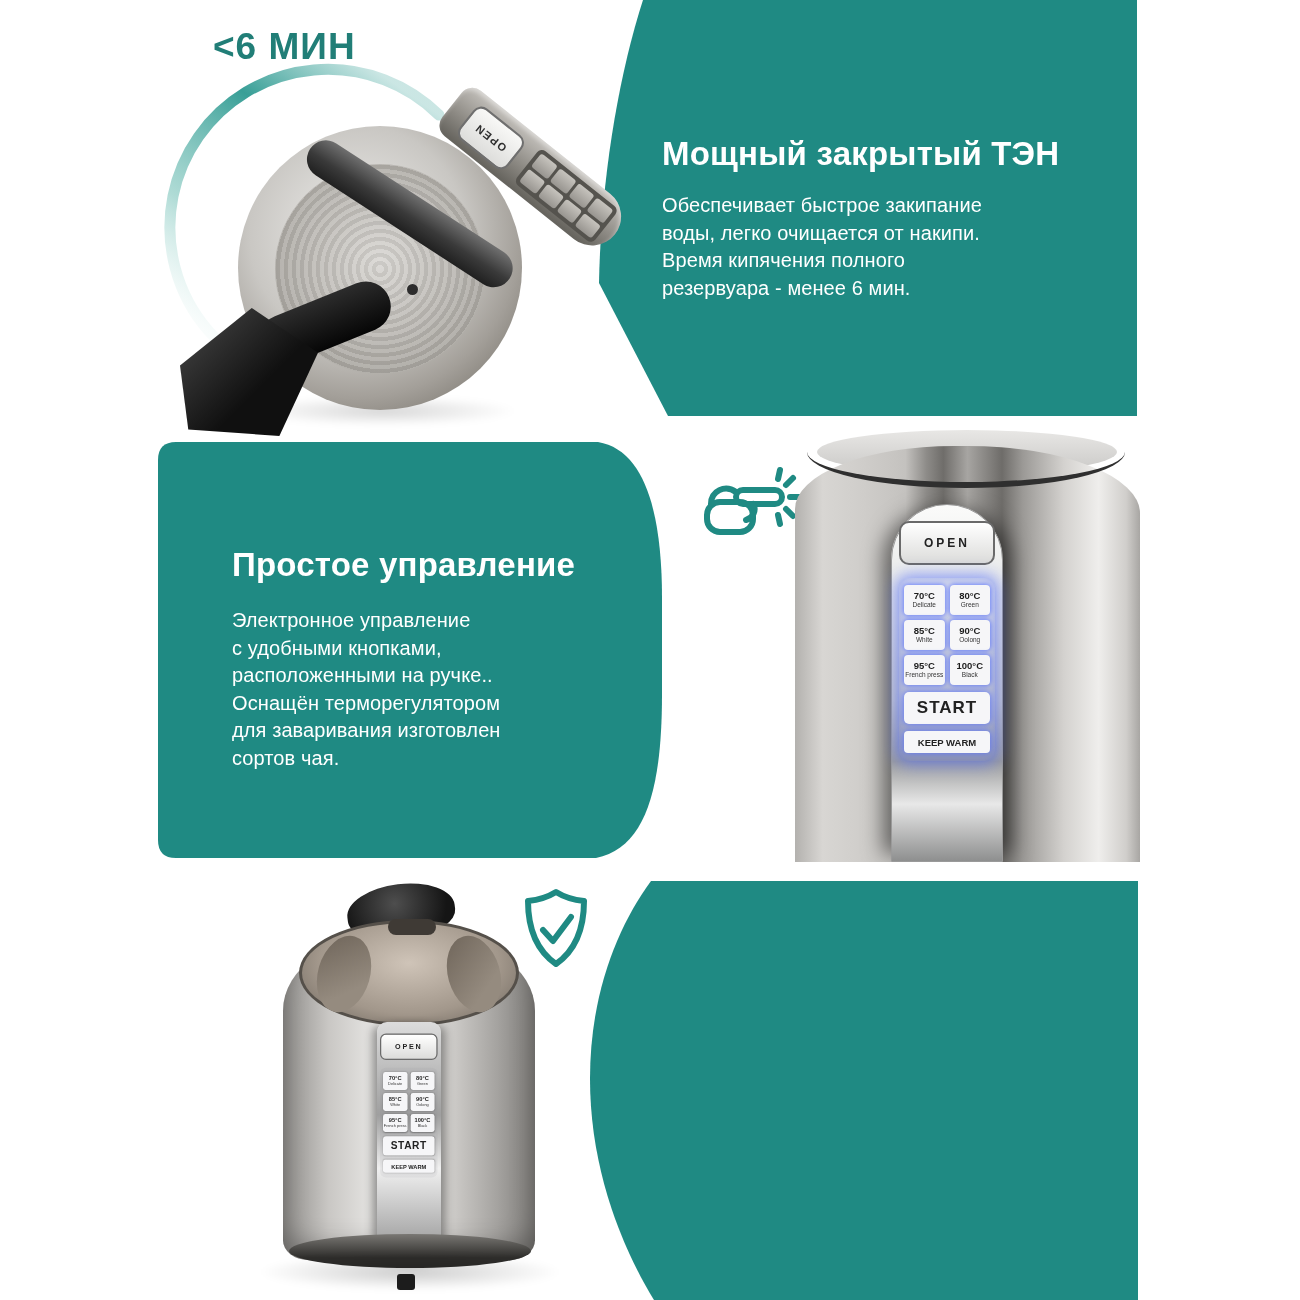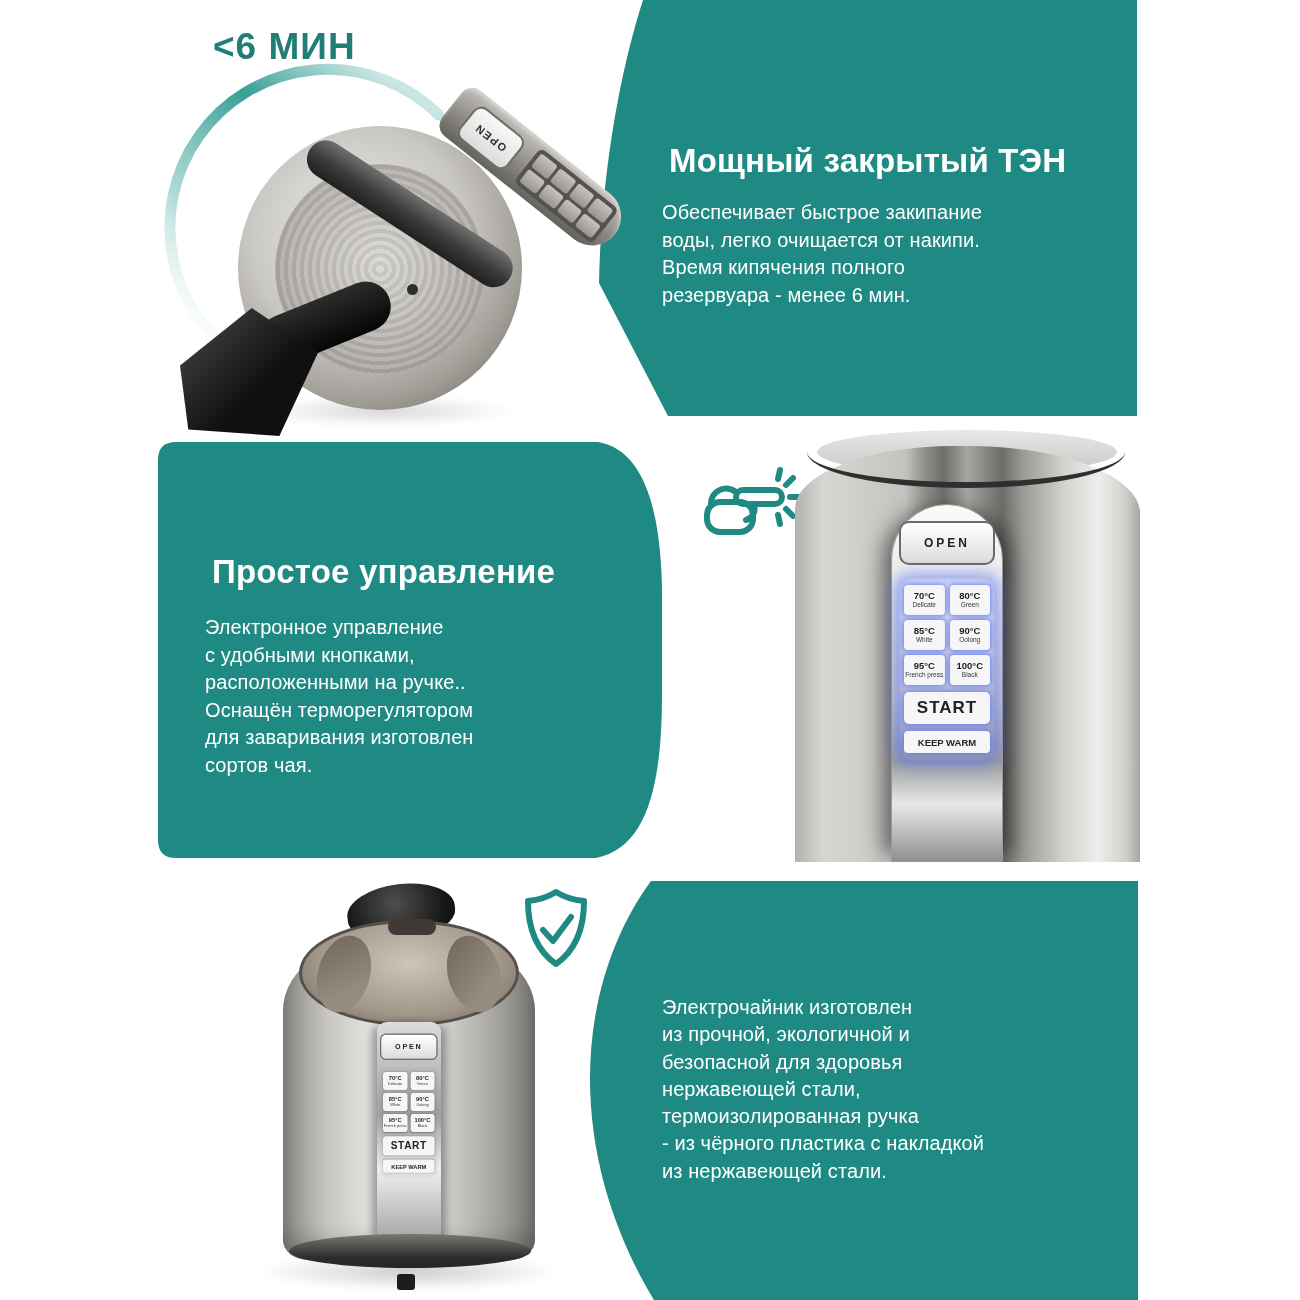--- a/index.html
+++ b/index.html
@@ -6,25 +6,25 @@
   body{width:1300px;height:1300px;position:relative;overflow:hidden;
        font-family:"Liberation Sans","DejaVu Sans",sans-serif;}
   .abs{position:absolute;}
   .canvas{position:absolute;left:0;top:0;width:1300px;height:1046px;background:#fff;}
 
   
   svg.bg{position:absolute;left:0;top:0;}
 
   
   .tb{position:absolute;color:#ffffff;}
-  .tb h2{margin:7px;font-size:33px;font-weight:700;letter-spacing:.2px;white-space:pre-line;line-height:40px;}
+  .tb h2{margin:0;font-size:33px;font-weight:700;letter-spacing:.2px;white-space:pre-line;line-height:40px;}
   .tb p{margin:0;font-size:20px;font-weight:400;line-height:27.5px;white-space:pre-line;letter-spacing:.1px;}
   .tb-top{left:662px;top:134px;width:450px;}
   .tb-top p{margin-top:18px;}
-  .tb-mid{left:205px;top:545px;width:420px;}
+  .tb-mid{left:232px;top:545px;width:420px;}
   .tb-mid p{margin-top:22px;}
   .tb-bottom{left:662px;top:968px;width:470px;}
   .tb-bottom p{margin-top:26px;line-height:27.3px;}
 
   .badge{position:absolute;left:213px;top:26px;font-size:37px;font-weight:800;
          color:#217e77;letter-spacing:1px;}
 
   
   .photo-top{left:160px;top:60px;width:450px;height:380px;}
   .ring{position:absolute;left:78px;top:66px;width:284px;height:284px;border-radius:50%;
@@ -278,22 +278,15 @@
           <div class="btn warm-btn" style="box-shadow:0 0 3px rgba(0,0,0,.35);">KEEP WARM</div>
         </div>
       </div>
     </div>
     <div class="kb-rim"></div>
     <div class="kb-shadow"></div>
     <div class="kb-nub"></div>
   </div>
 
   <div class="tb tb-bottom">
-    <p>Электрочайник изготовлен
-из прочной, экологичной и
-безопасной для здоровья
-нержавеющей стали,
-термоизолированная ручка
-- из чёрного пластика с накладкой
-из нержавеющей стали.</p>
   </div>
 
 </div>
 
 </body></html>

